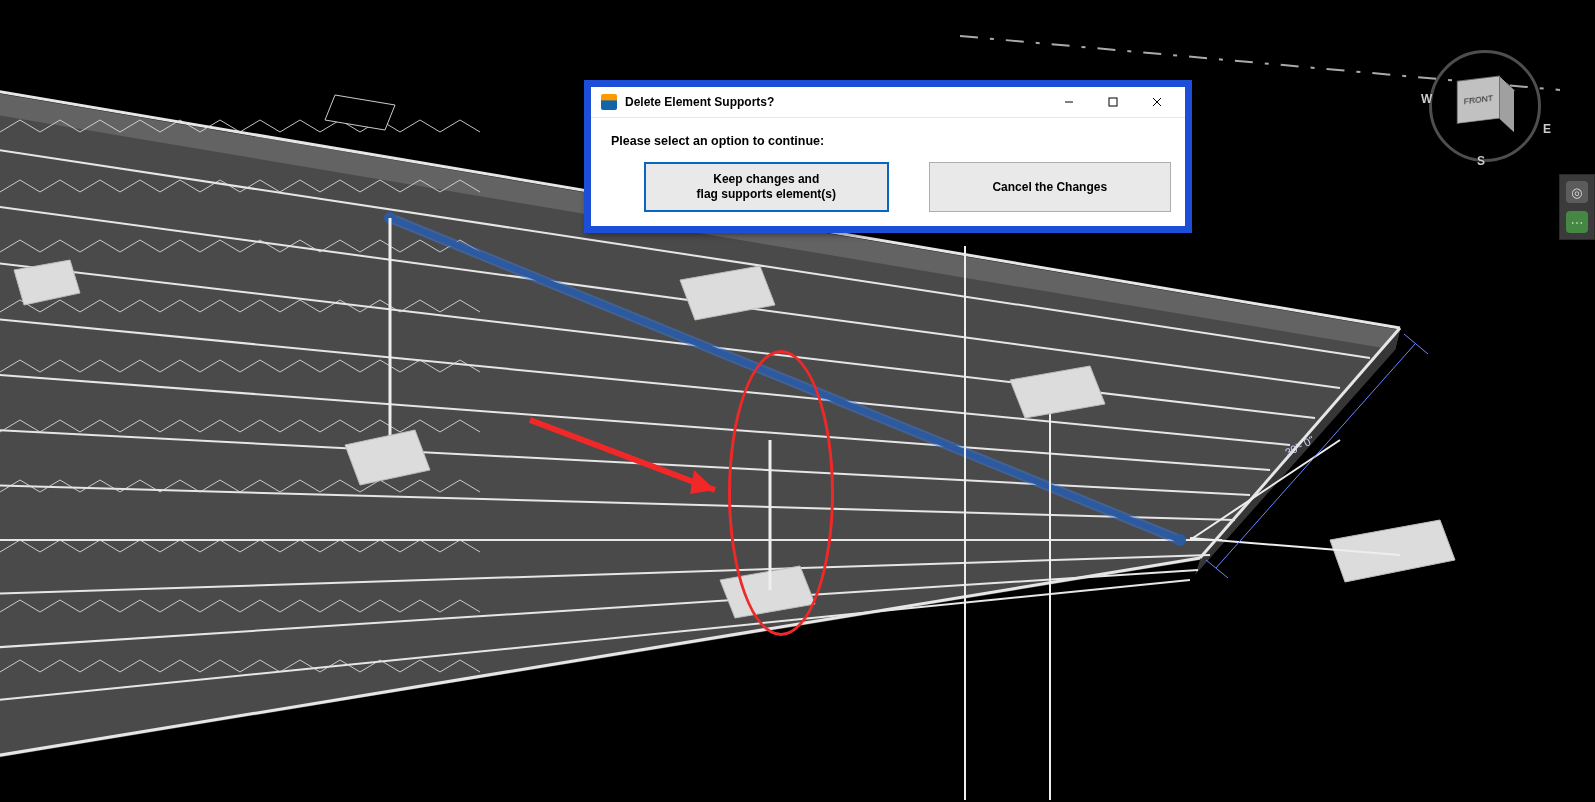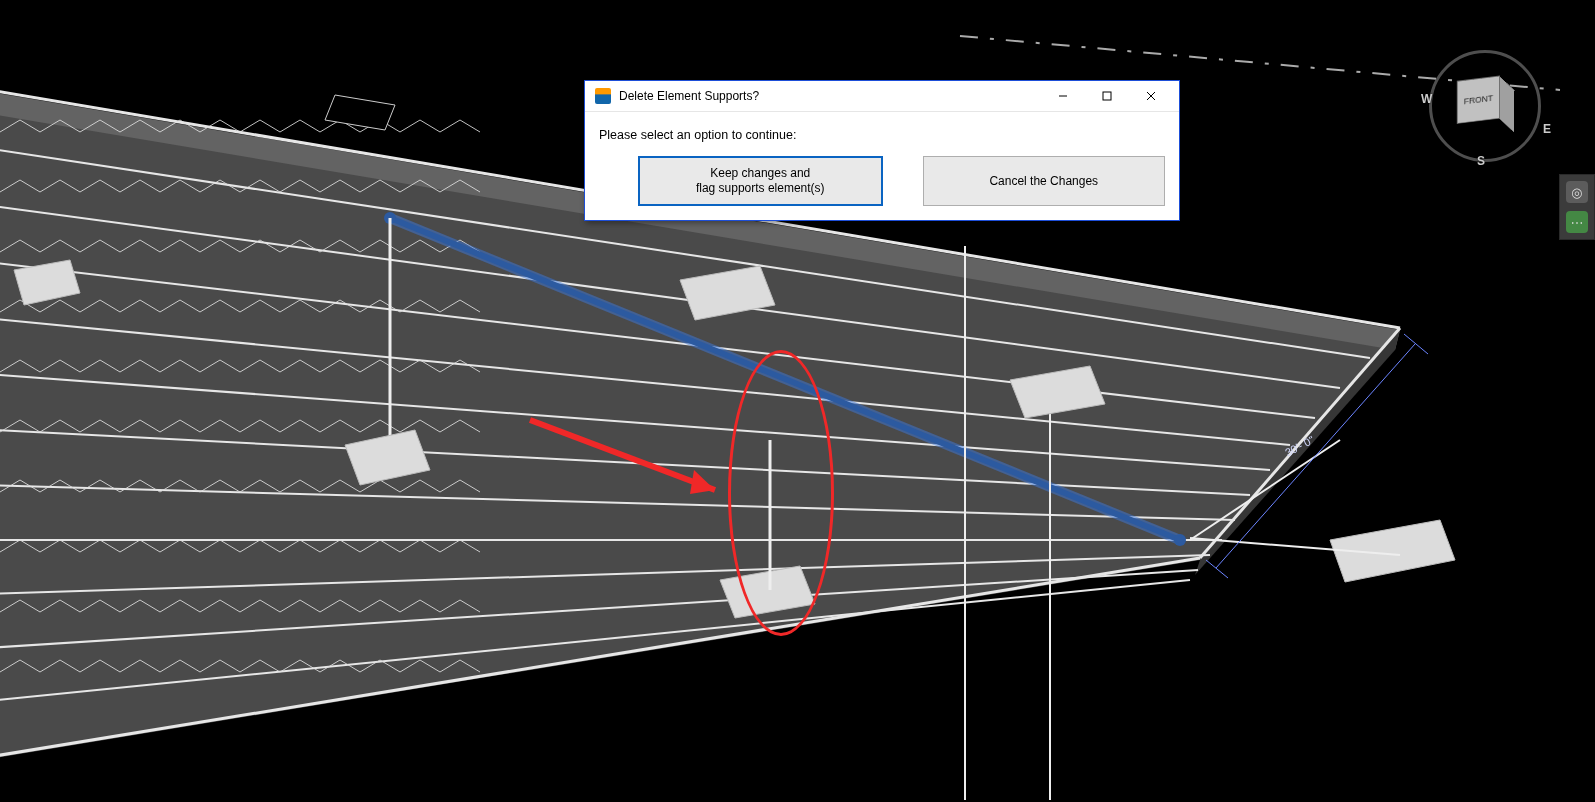--- a/index.html
+++ b/index.html
@@ -61,22 +61,23 @@
     border-radius: 4px;
     background: #5c5c5c;
     display:flex;align-items:center;justify-content:center;
     color:#ddd; font-size:13px;
   }
   .dialog {
     position: absolute;
     left: 584px; top: 80px;
     width: 594px;
     background: #fff;
-    border: 1px solid #1d4ed8;
+    border: 7px solid #1d4ed8;
     box-shadow: 2px 2px 6px rgba(0,0,0,0.4);
+    font-weight: bold;
   }
   .dialog .titlebar {
     height: 30px;
     display: flex; align-items: center;
     padding: 0 6px 0 10px;
     background: #fff;
     border-bottom: 1px solid #e6e6e6;
   }
   .dialog .app-icon {
     width: 16px; height: 16px; margin-right: 8px;
@@ -239,21 +240,21 @@
         </svg>
     </div>
     <div class="win-btn">
       <svg viewBox="0 0 10 10">
           <line x1="1" y1="1" x2="9" y2="9" stroke="#000" stroke-width="1"></line>
           <line x1="9" y1="1" x2="1" y2="9" stroke="#000" stroke-width="1"></line>
         </svg>
     </div>
   </div>
   <div class="body">
-    <div style="margin-top:6px;">Please select an option to continue:</div>
+    <div style="margin-top:6px;margin-left:6px;">Please select an option to continue:</div>
     <div class="btn-row">
       <div class="dlg-btn primary">
         <span>Keep changes and</span><br>
         <span>flag supports element(s)</span>
       </div>
       <div class="dlg-btn" style="display:flex;align-items:center;justify-content:center;">
         <span>Cancel the Changes</span>
       </div>
     </div>
   </div>

